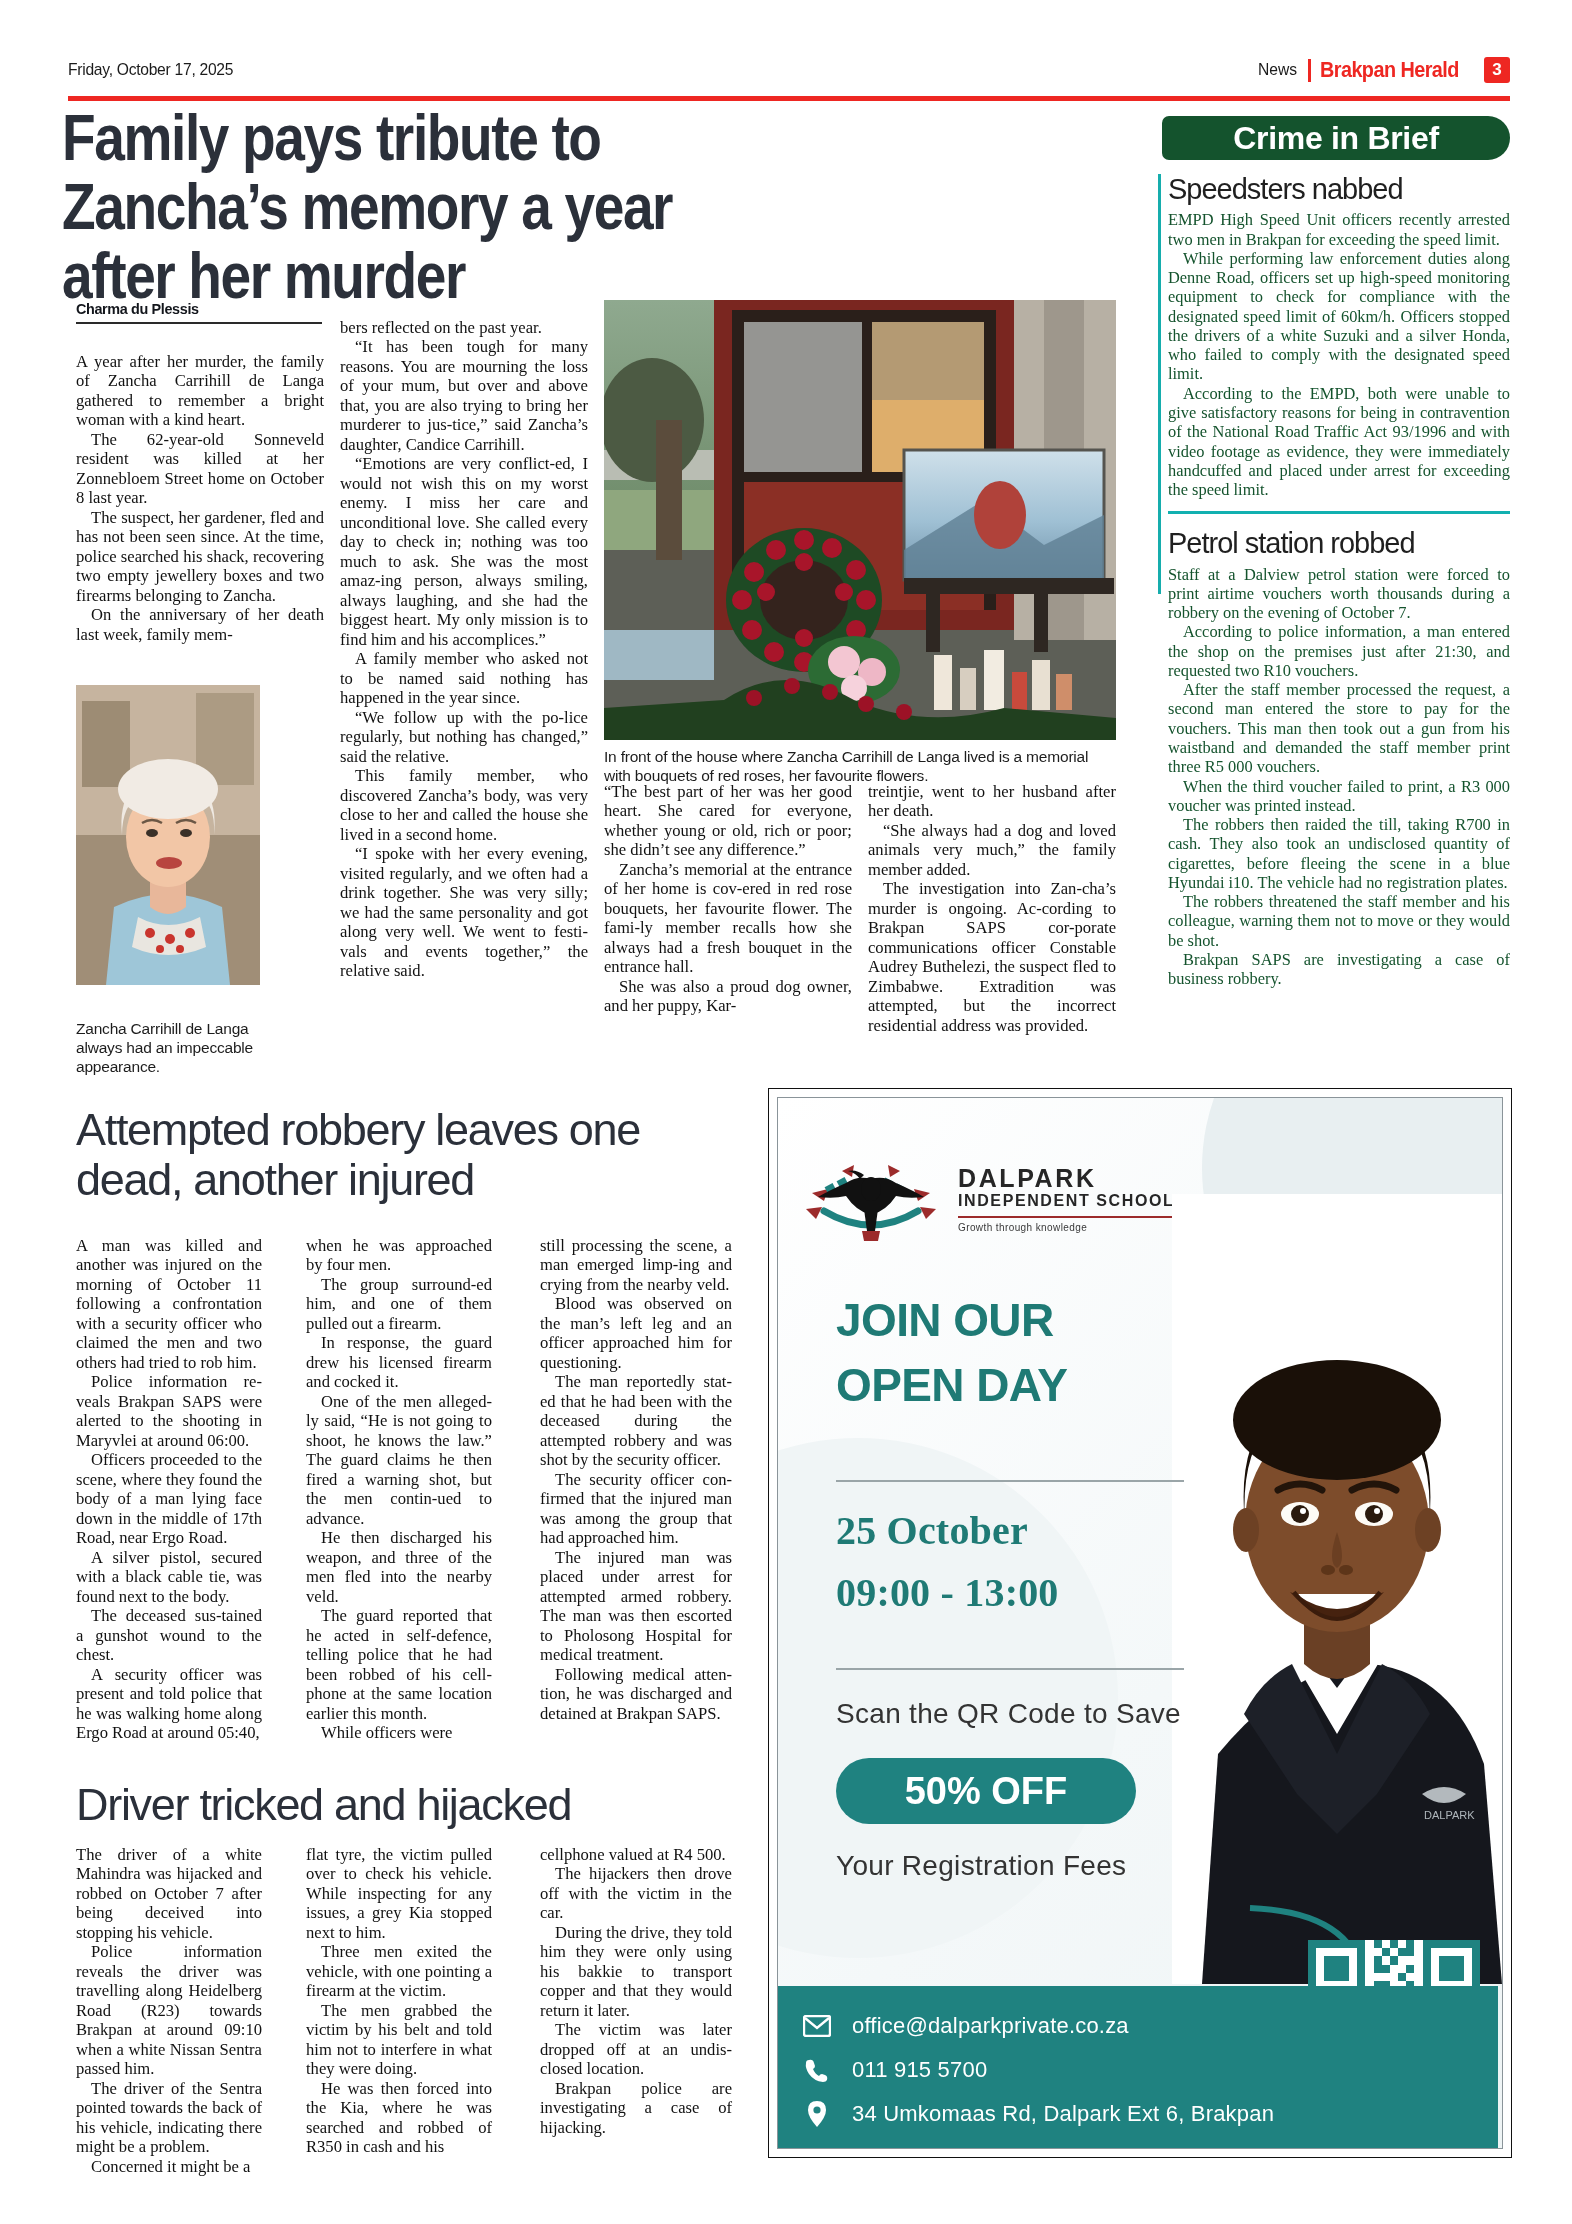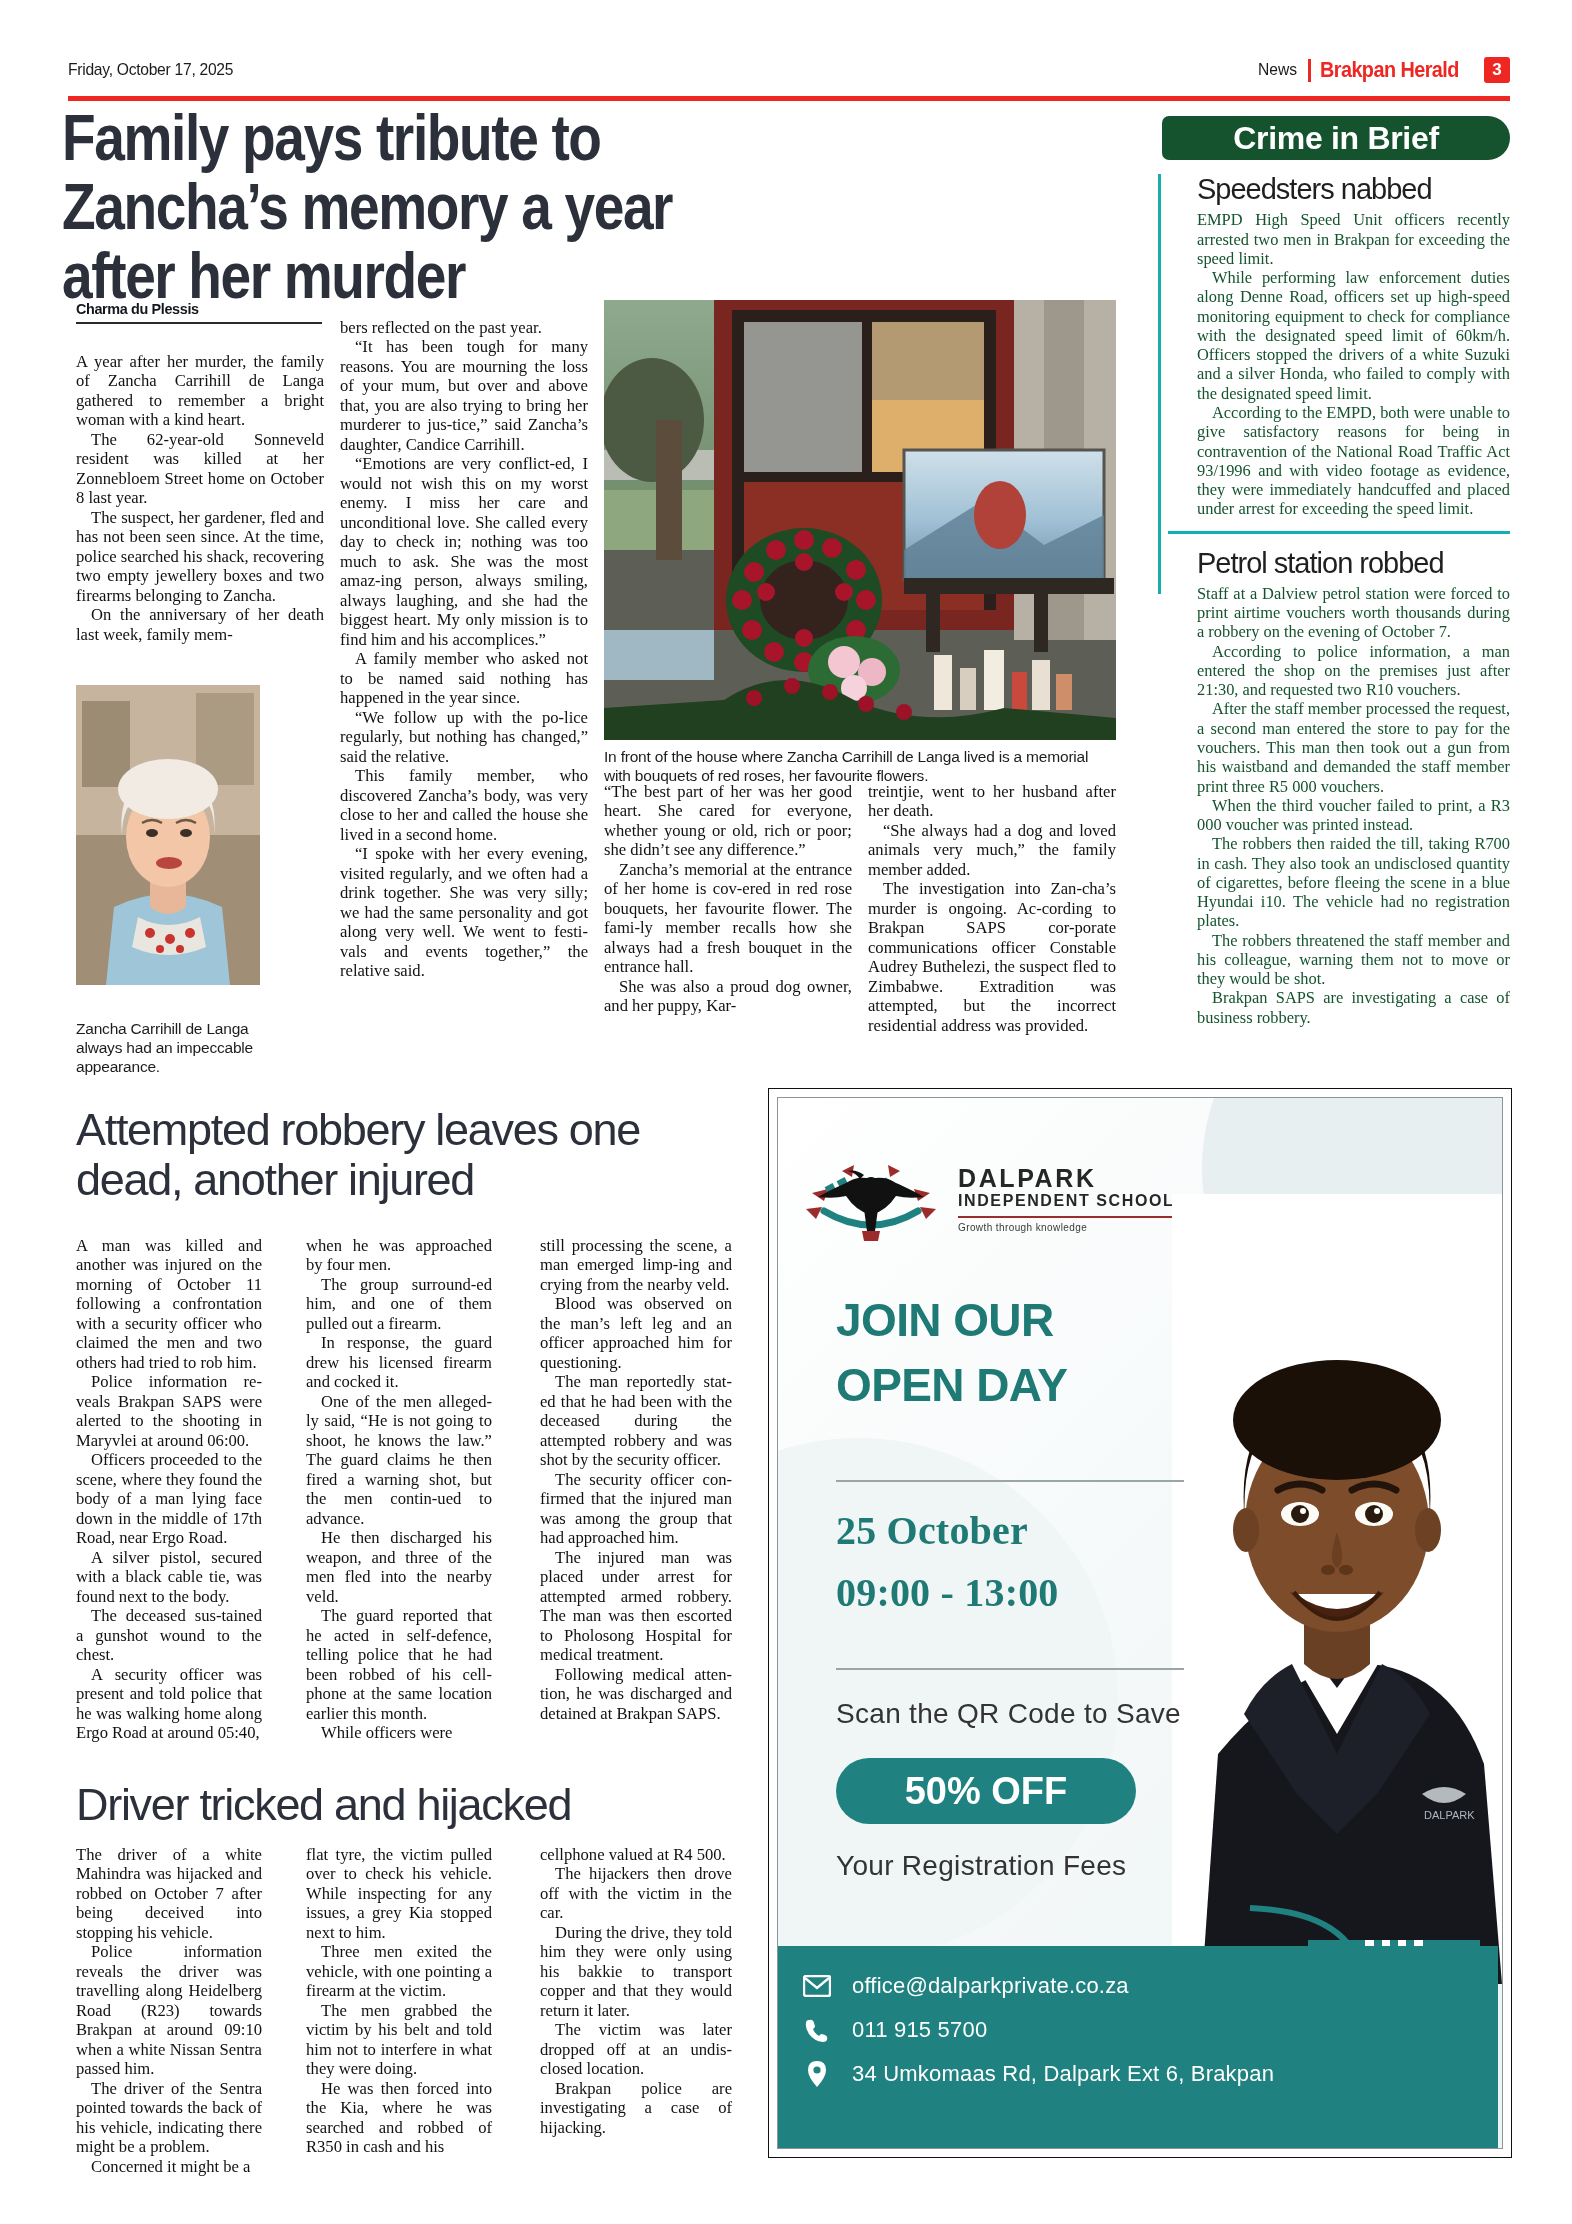--- a/index.html
+++ b/index.html
@@ -62,21 +62,21 @@
 
   
   .sb{position:absolute;left:1162px;top:116px;width:348px;}
   .sb-badge{
     width:348px;height:44px;background:#14532d;border-radius:7px 22px 22px 7px;
     display:flex;align-items:center;justify-content:center;
     font-family:"Liberation Sans",sans-serif;font-weight:bold;font-size:32px;
     color:#fff;letter-spacing:-.3px;
   }
   .sb-left-rule{position:absolute;left:1158px;top:174px;width:2.5px;height:420px;background:#16adad;}
-  .sb-item{margin-top:14px;position:relative;margin-left:29px;}
+  .sb-item{margin-top:14px;position:relative;}
   .sb-h{font-family:"Liberation Sans",sans-serif;font-weight:normal;font-size:29px;
         line-height:1.08;color:#1f1f1f;letter-spacing:-1px;margin:0 0 5px 6px;}
   .sb-body{font-family:"Liberation Serif",serif;font-size:16.4px;line-height:1.175;
            color:#14532d;text-align:justify;margin-left:6px;}
   .sb-body p{margin:0;text-indent:15px;}
   .sb-body p.first{text-indent:0;}
   .sb-divider{height:3px;background:#12b0b0;margin:12px 0 10px 6px;}
 
   
   .sec2-head{
@@ -131,21 +131,21 @@
            font-family:"Liberation Sans",sans-serif;font-weight:bold;font-size:38px;color:#fff;}
   .ad-fees{position:absolute;left:58px;top:752px;font-family:"Liberation Sans",sans-serif;
            font-size:28px;color:#333;letter-spacing:.3px;}
 
   .ad-girl{position:absolute;right:0;top:96px;width:330px;height:790px;overflow:hidden;}
 
   .ad-arrow{position:absolute;right:108px;top:800px;width:150px;height:130px;}
 
   .ad-qr{position:absolute;right:22px;bottom:36px;width:172px;height:172px;background:#fff;}
 
-  .ad-contact{position:absolute;left:0;right:4px;bottom:0;height:202px;background:#1f8280;
+  .ad-contact{position:absolute;left:0;right:4px;bottom:0;height:162px;background:#1f8280;
               padding:18px 2px 0 24px;box-sizing:border-box;}
   .ad-crow{display:flex;align-items:center;gap:20px;height:44px;}
   .ad-cicon{width:30px;height:30px;flex:0 0 auto;display:flex;align-items:center;justify-content:center;}
   .ad-ctext{font-family:"Liberation Sans",sans-serif;font-size:22px;color:#fff;letter-spacing:.2px;}
 </style>
 </head>
 <body>
 
 <div class="page">
 

